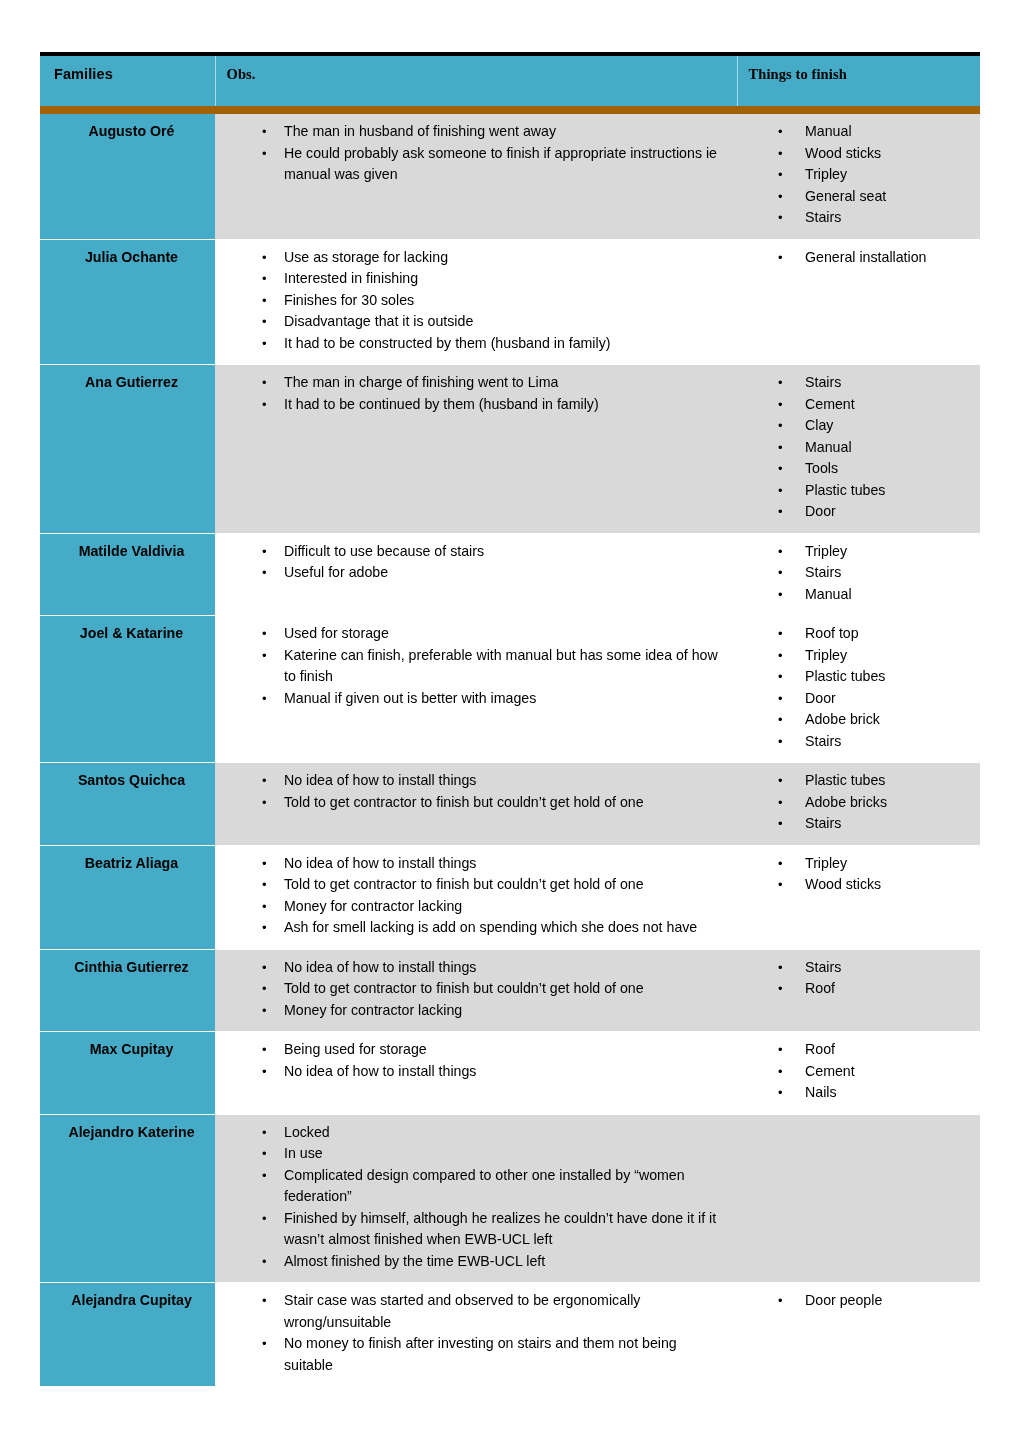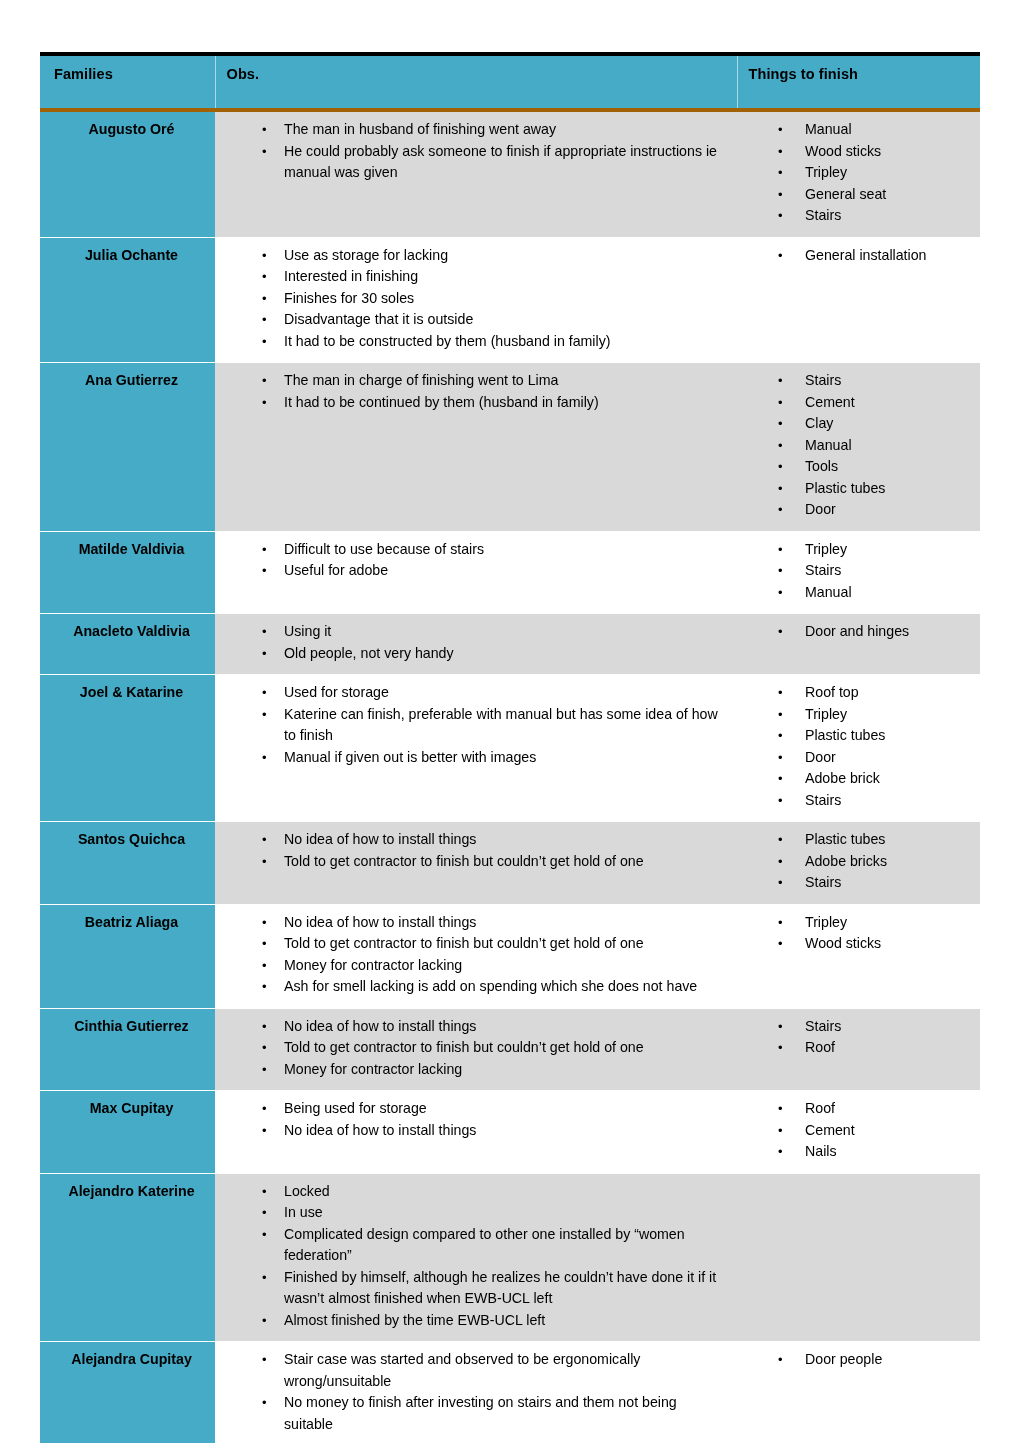--- a/index.html
+++ b/index.html
@@ -40,34 +40,35 @@
   col.c-obs      { width: 522px; }
   col.c-things   { width: 243px; }
 
   
   thead tr.header-row {
     background: #45abc6;
   }
   thead th {
     background: #45abc6;
     border-top: 4px solid #000000;
-    border-bottom: 4px solid #a16207;
+    border-bottom: 8px solid #a16207;
     height: 56px;
     vertical-align: top;
     text-align: left;
     font-size: 14.5px;
     font-weight: bold;
     padding: 10px 0 0 14px;
     color: #000000;
     letter-spacing: 0.1px;
   }
   thead th.th-obs,
   thead th.th-things {
     border-left: 1px solid #a8d9e7;
     padding-left: 11px;
+    font-family: Liberation Serif, serif;
   }
 
   
   tbody td {
     vertical-align: top;
     font-size: 14.2px;
     line-height: 21.5px;
     padding: 0;
     border-bottom: 1px solid #ffffff;
   }
@@ -288,43 +289,20 @@
                   <span class="bullet-dot">•</span>
                   <span class="bullet-text">Stairs</span>
                 </li>
                 <li>
                   <span class="bullet-dot">•</span>
                   <span class="bullet-text">Manual</span>
                 </li>
               </ul>
             </td>
           </tr>
-          <tr class="data-row row-shade">
-            <td class="cell-family">Anacleto Valdivia</td>
-            <td class="cell-obs">
-              <ul class="bullets">
-                <li>
-                  <span class="bullet-dot">•</span>
-                  <span class="bullet-text">Using it</span>
-                </li>
-                <li>
-                  <span class="bullet-dot">•</span>
-                  <span class="bullet-text">Old people, not very handy</span>
-                </li>
-              </ul>
-            </td>
-            <td class="cell-things">
-              <ul class="bullets">
-                <li>
-                  <span class="bullet-dot">•</span>
-                  <span class="bullet-text">Door and hinges</span>
-                </li>
-              </ul>
-            </td>
-          </tr>
           <tr class="data-row row-plain">
             <td class="cell-family">Joel &amp; Katarine</td>
             <td class="cell-obs">
               <ul class="bullets">
                 <li>
                   <span class="bullet-dot">•</span>
                   <span class="bullet-text">Used for storage</span>
                 </li>
                 <li>
                   <span class="bullet-dot">•</span>

